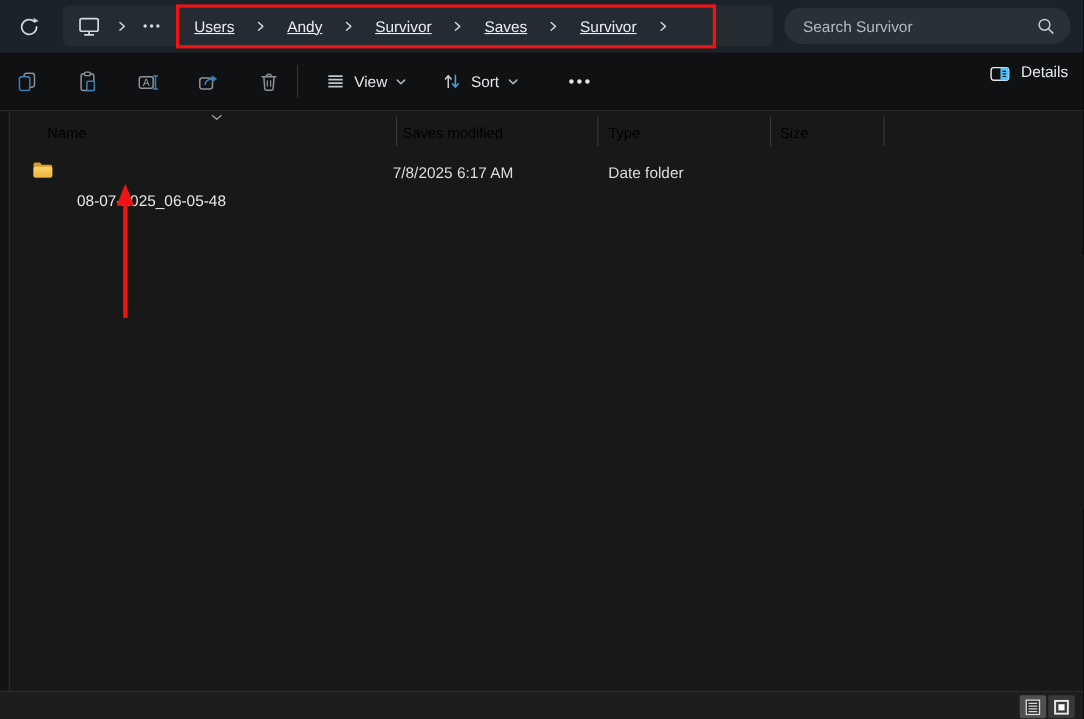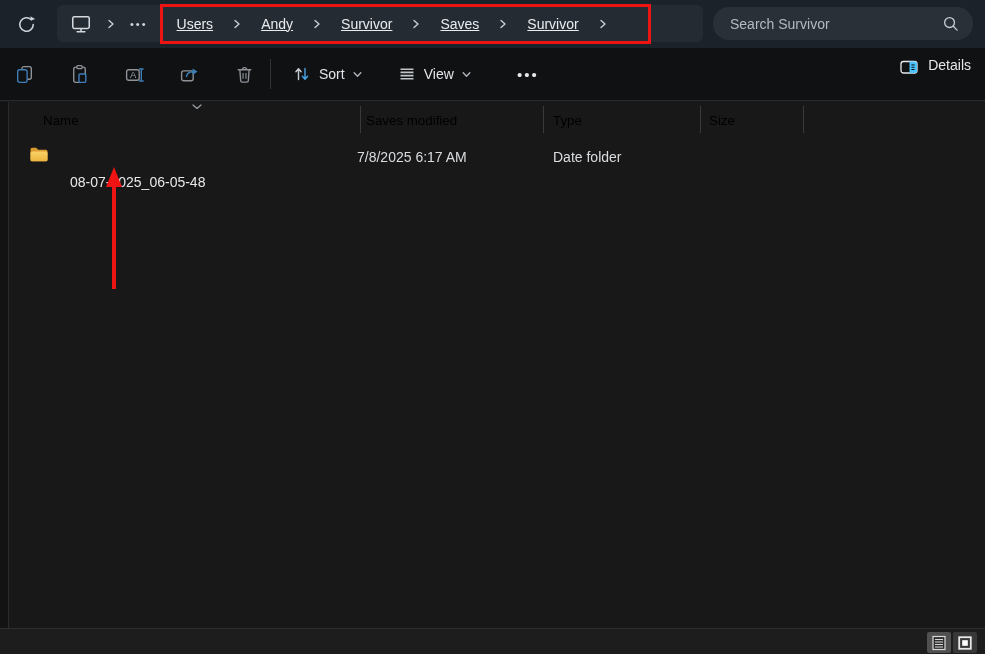--- a/index.html
+++ b/index.html
@@ -208,42 +208,42 @@
           <path d="M4 5.5h12" stroke="#8f9398" stroke-width="1.3" stroke-linecap="round"></path>
           <path d="M8 5.2c0-2.4 4-2.4 4 0" fill="none" stroke="#8f9398" stroke-width="1.3"></path>
           <path d="M5.6 5.8l.75 10c.06.8.72 1.4 1.52 1.4h4.26c.8 0 1.46-.6 1.52-1.4l.75-10" fill="none" stroke="#8f9398" stroke-width="1.3"></path>
           <path d="M8.6 8.6v5.4 M11.4 8.6v5.4" stroke="#8f9398" stroke-width="1.1"></path>
         </svg>
       </span>
     </button>
 
     <span class="tb-divider"></span>
 
+    <button class="dd-btn view-btn">
+      <span style="display:flex">
+        <svg width="20" height="20" viewBox="0 0 20 20">
+          <path d="M3.5 5.2h13 M3.5 8.4h13 M3.5 11.6h13 M3.5 14.8h13" stroke="#c0c5ca" stroke-width="1.6"></path>
+        </svg>
+      </span>
+      <span>View</span>
+      <span style="display:flex">
+        <svg width="11" height="11" viewBox="0 0 10 10">
+            <path d="M2 3.5 L5 6.5 L8 3.5" fill="none" stroke="#aeb3b8" stroke-width="1.3" stroke-linecap="round" stroke-linejoin="round"></path>
+          </svg>
+      </span>
+    </button>
+
     <button class="dd-btn sort-btn">
       <span style="display:flex">
         <svg width="20" height="20" viewBox="0 0 20 20">
           <path d="M6.5 15.5V5.2 M3.9 7.8 L6.5 4.8 L9.1 7.8" fill="none" stroke="#c8cdd2" stroke-width="1.4" stroke-linecap="round" stroke-linejoin="round"></path>
           <path d="M13 4.5v10.3 M10.4 12.2 L13 15.2 L15.6 12.2" fill="none" stroke="#4aa3e0" stroke-width="1.4" stroke-linecap="round" stroke-linejoin="round"></path>
         </svg>
       </span>
       <span>Sort</span>
-      <span style="display:flex">
-        <svg width="11" height="11" viewBox="0 0 10 10">
-            <path d="M2 3.5 L5 6.5 L8 3.5" fill="none" stroke="#aeb3b8" stroke-width="1.3" stroke-linecap="round" stroke-linejoin="round"></path>
-          </svg>
-      </span>
-    </button>
-
-    <button class="dd-btn view-btn">
-      <span style="display:flex">
-        <svg width="20" height="20" viewBox="0 0 20 20">
-          <path d="M3.5 5.2h13 M3.5 8.4h13 M3.5 11.6h13 M3.5 14.8h13" stroke="#c0c5ca" stroke-width="1.6"></path>
-        </svg>
-      </span>
-      <span>View</span>
       <span style="display:flex">
         <svg width="11" height="11" viewBox="0 0 10 10">
             <path d="M2 3.5 L5 6.5 L8 3.5" fill="none" stroke="#aeb3b8" stroke-width="1.3" stroke-linecap="round" stroke-linejoin="round"></path>
           </svg>
       </span>
     </button>
 
     <button class="more-btn">•••</button>
 
     <button class="details-btn">

